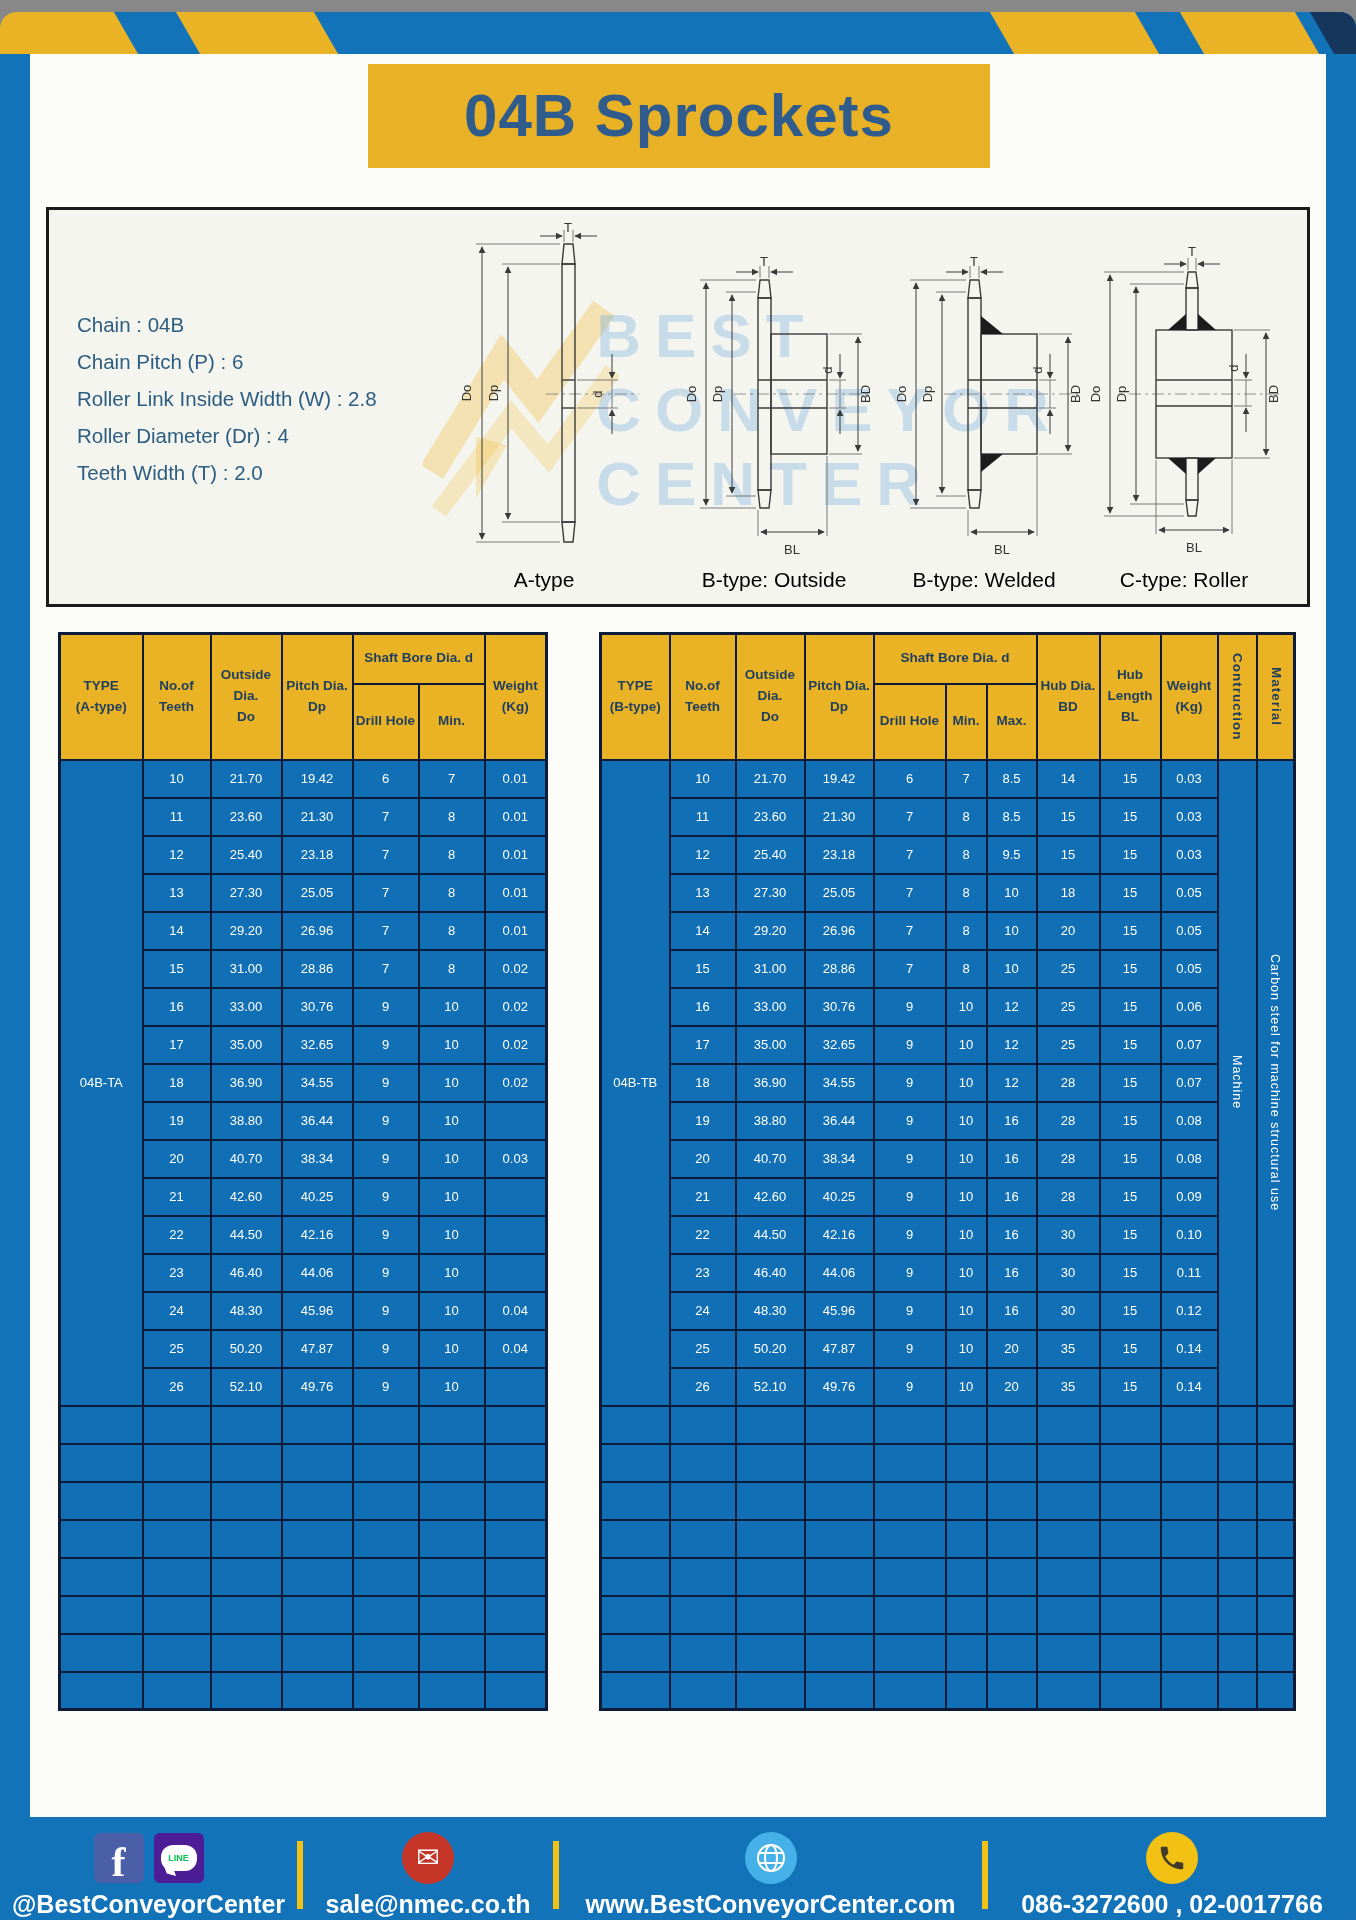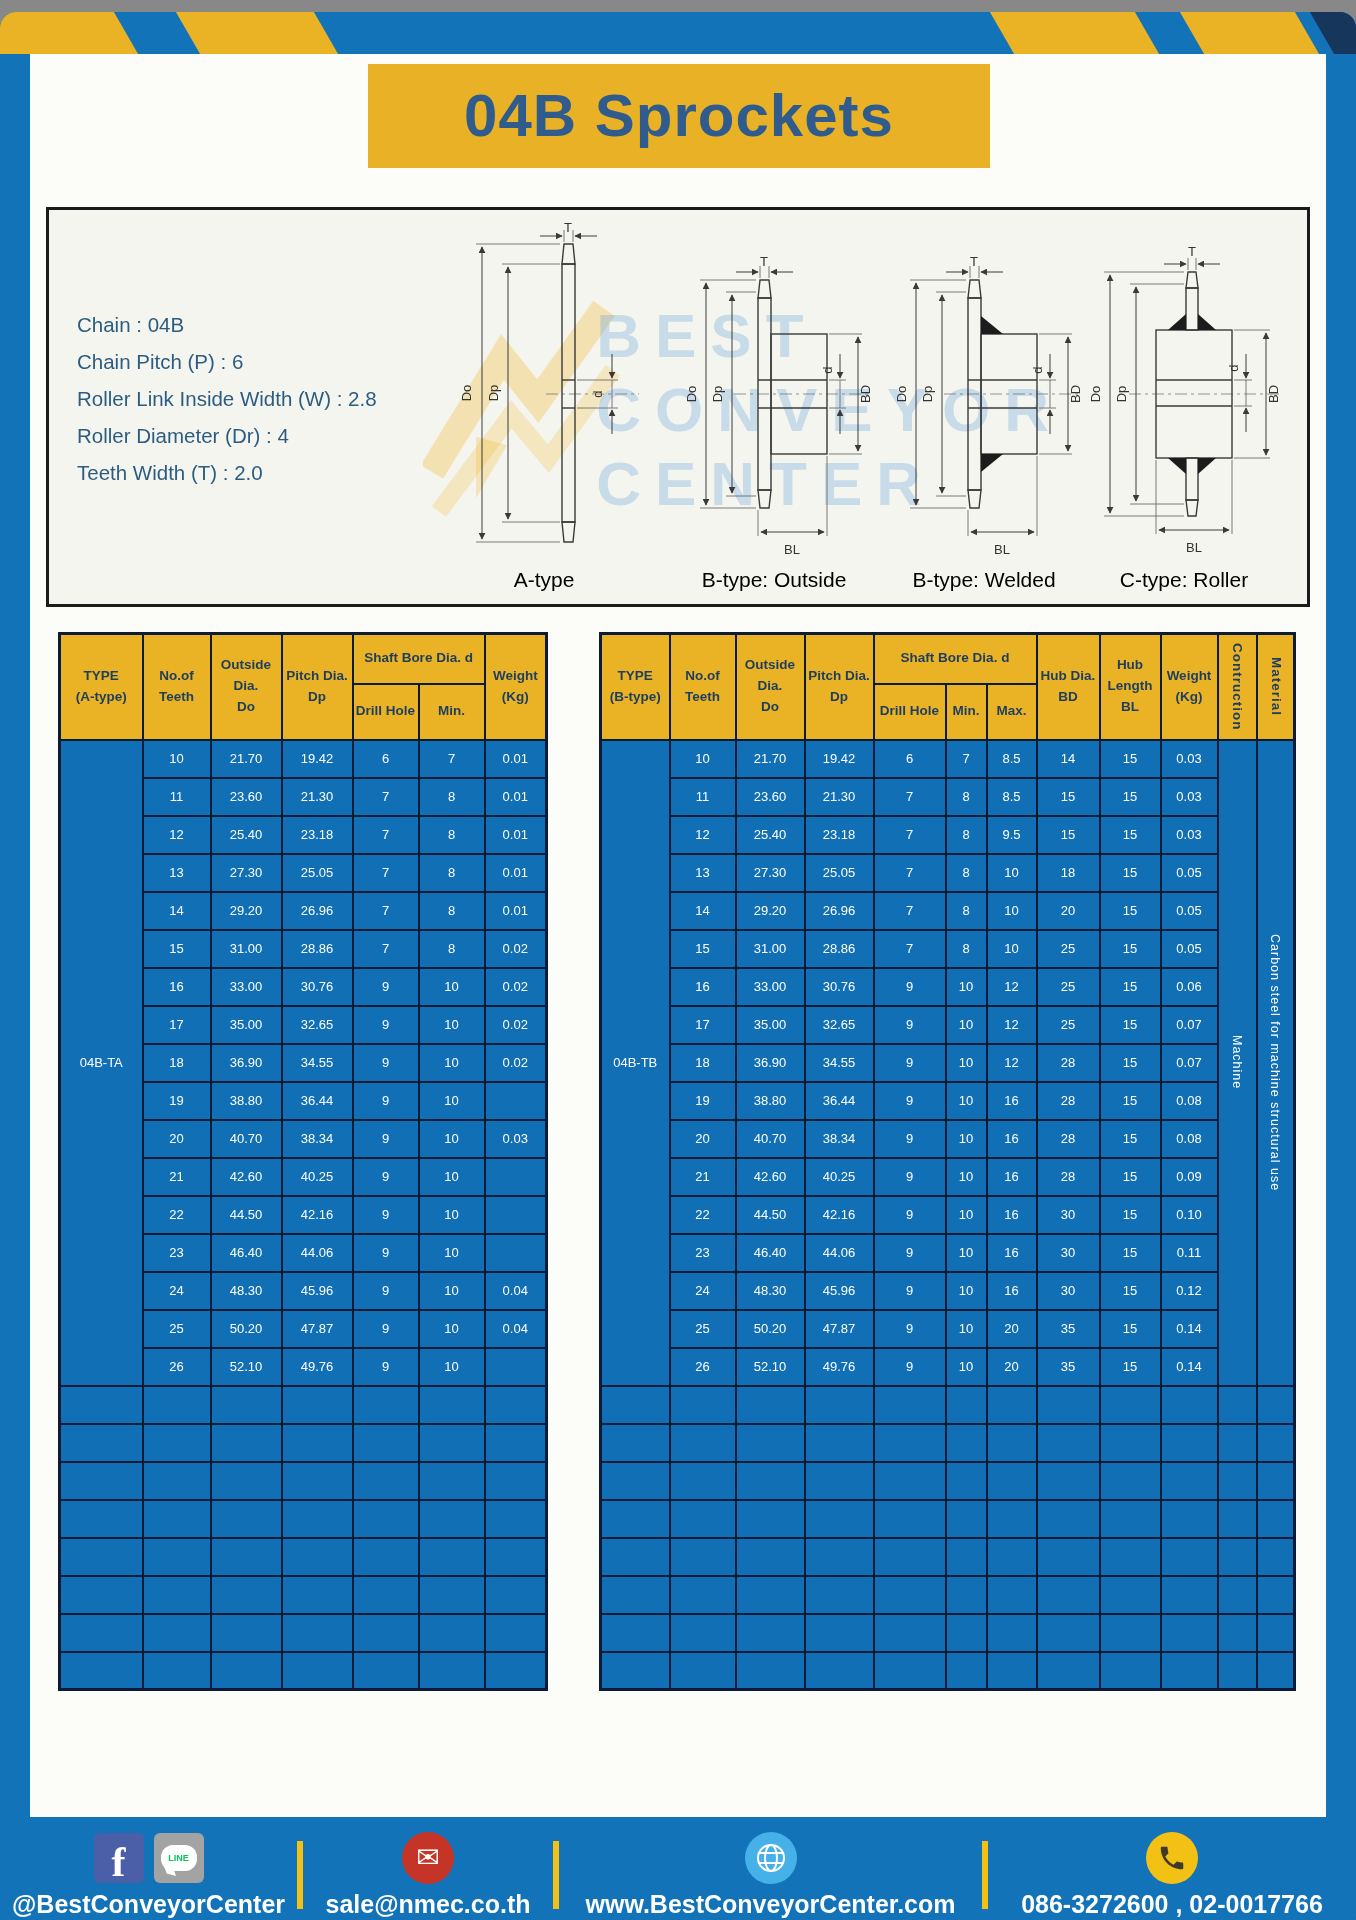--- a/index.html
+++ b/index.html
@@ -34,37 +34,37 @@
   .dim { stroke:#3a3a3a; stroke-width:1; fill:none; }
   .cl { stroke:#777; stroke-width:0.8; stroke-dasharray:12 4 3 4; }
   .weld { fill:#1c1c1c; stroke:none; }
   .dlabel { fill:#333; font-size:13px; text-anchor:middle; font-family:"Liberation Sans", sans-serif; }
   
   table { border-collapse:collapse; table-layout:fixed; background:#1170b5; border:3px solid #0c1c38; }
   th, td { border:2px solid #0c1c38; text-align:center; vertical-align:middle; padding:0; }
   th { background:#eab225; color:#1d3e5e; font-weight:700; font-size:13.5px; white-space:pre-line; line-height:1.55; }
   td { color:#fff; font-size:13px; height:38px; }
   thead tr.h1 th { height:50px; }
-  thead tr.h2 th { height:56px; }
+  thead tr.h2 th { height:76px; }
   .vert-head { writing-mode:vertical-rl; text-orientation:mixed; white-space:normal; letter-spacing:1px; padding:4px 0; }
   .vert-cell { writing-mode:vertical-rl; text-orientation:mixed; font-size:12.5px; letter-spacing:1px; }
   #table-a { position:absolute; left:28px; top:578px; width:487px; }
   #table-b { position:absolute; left:569px; top:578px; width:694px; }
   
   .footer { position:absolute; top:1805px; left:0; width:1356px; height:115px; background:#1273b8;
     display:flex; align-items:center; }
   .f-sec { display:flex; flex-direction:column; align-items:center; justify-content:center; gap:5px; height:100%; }
   .f-icons { display:flex; gap:10px; align-items:center; height:54px; }
   .f-label { color:#fff; font-weight:700; font-size:25px; white-space:nowrap; }
   .f-bar { width:6px; height:68px; background:#f2c114; align-self:center; }
   .ic-sq { width:50px; height:50px; border-radius:6px; display:flex; align-items:center; justify-content:center; overflow:hidden; }
   .ic-fb { background:#4a5fa8; color:#fff; font-family:"Liberation Serif", serif; font-weight:700; font-size:42px;
     align-items:flex-end; }
   .ic-fb span { line-height:0.95; }
-  .ic-line { background:#a3a3a3; position:relative; }
+  .ic-line { background:#4c1d95; position:relative; }
   .ic-line .bubble { width:36px; height:26px; background:#fff; border-radius:12px; display:flex; align-items:center; justify-content:center; }
   .ic-line .bubble::after { content:""; position:absolute; left:12px; bottom:8px; width:8px; height:8px; background:#fff; transform:skewX(35deg) rotate(18deg); }
   .ic-line .bubble b { color:#06c755; font-size:9px; letter-spacing:0; }
   .ic-round { width:52px; height:52px; border-radius:50%; display:flex; align-items:center; justify-content:center; }
   .ic-mail { background:#c43427; color:#fff; font-size:28px; }
   .ic-globe { background:#45b1e8; }
   .ic-phone { background:#f2c114; }
 </style>
 </head>
 <body>

